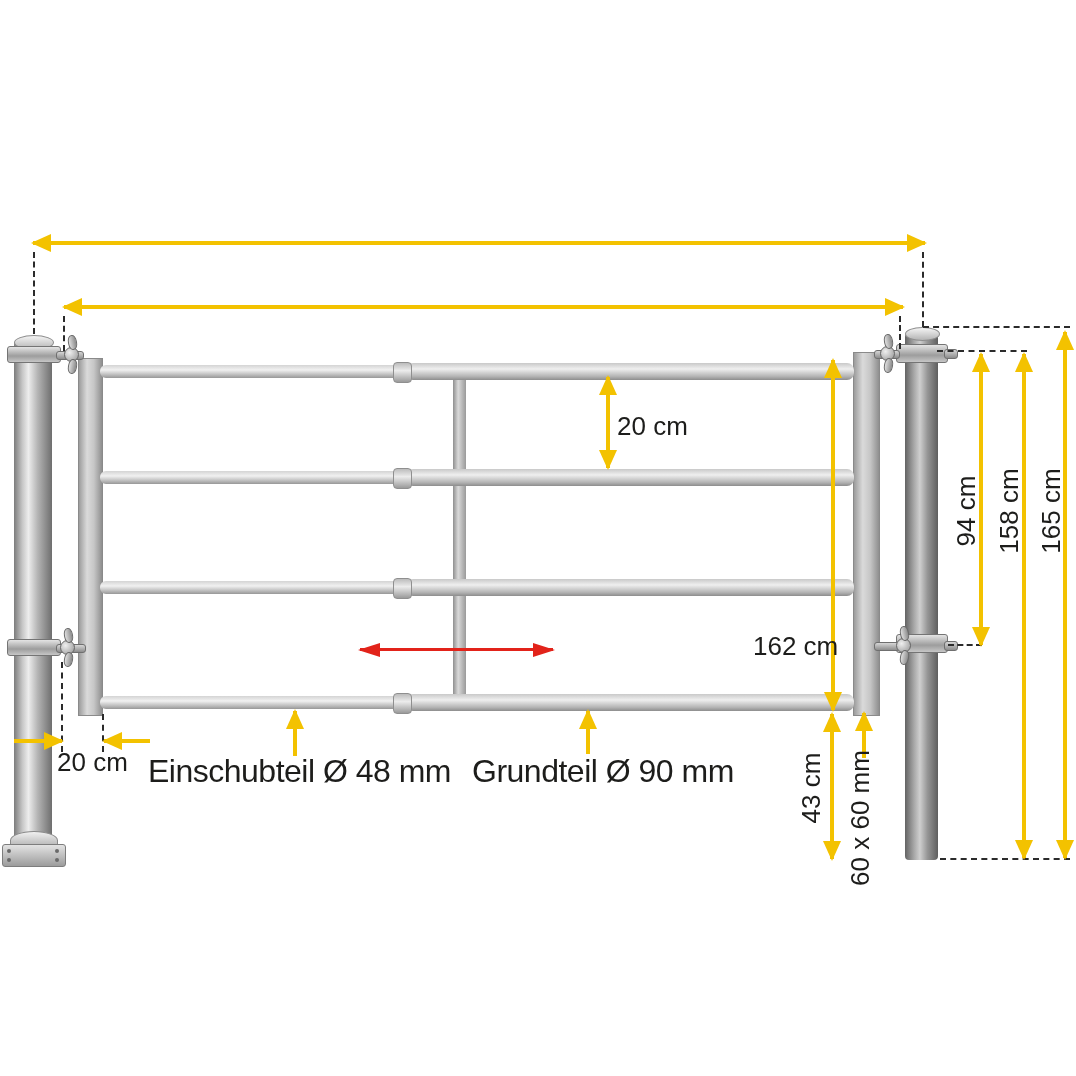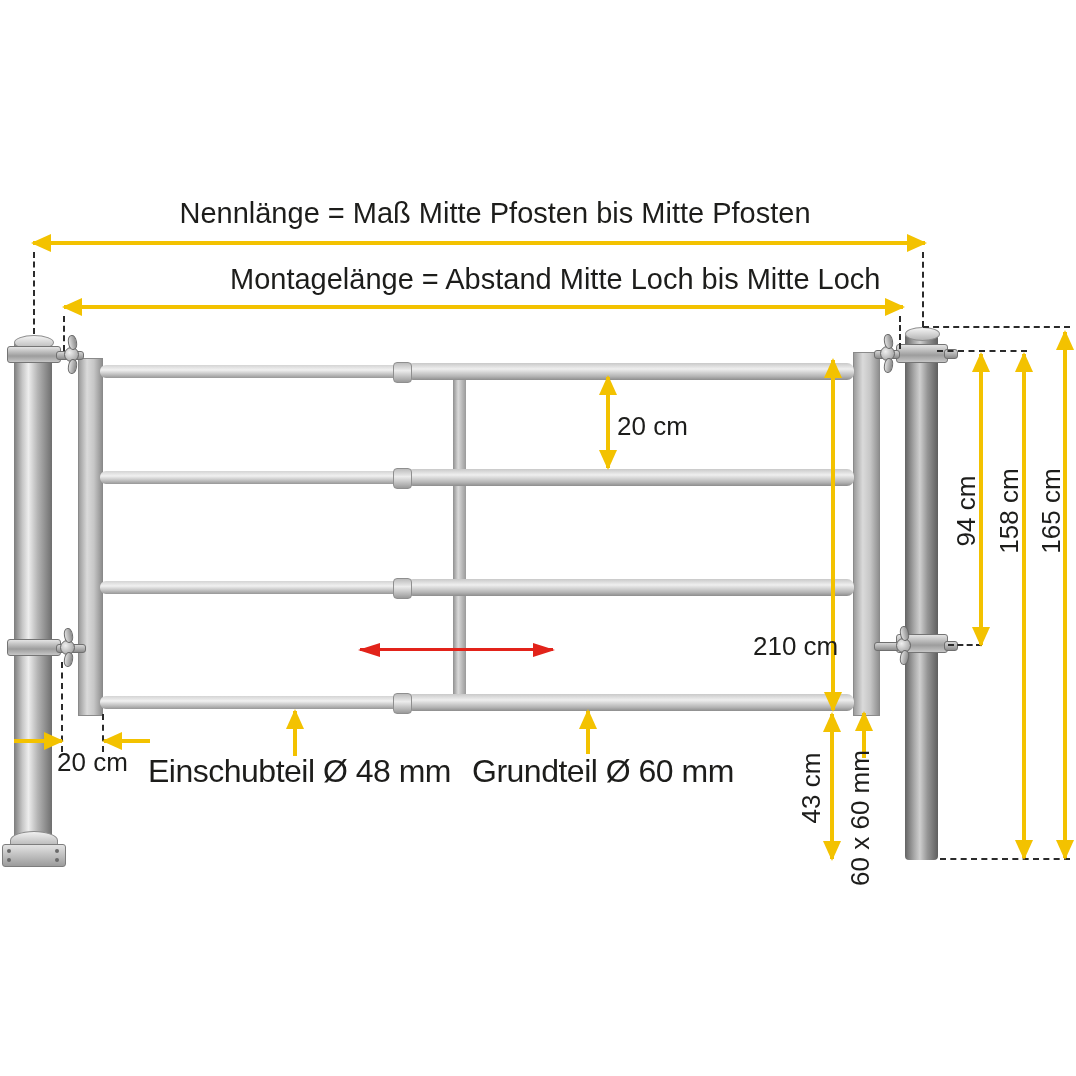--- a/index.html
+++ b/index.html
@@ -64,24 +64,22 @@
   .wingnut::before,.wingnut::after{content:"";position:absolute;left:3px;width:7px;height:13px;
     background:linear-gradient(90deg,#e0e0e0,#8a8a8a);border:1px solid #6a6a6a;border-radius:45%;}
   .wingnut::before{top:-13px;transform:rotate(-10deg);}
   .wingnut::after{bottom:-13px;transform:rotate(10deg);}
 </style>
 </head>
 <body>
 
 <div class="canvas">
 
-  <div class="title" style="left:147px;top:197px;width:696px;">Nennlänge = Maß Mitte Pfosten bis Mitte Pfosten</div>
   <div class="ah hl hr yellow" style="left:33px;top:241px;width:892px;"></div>
 
-  <div class="title" style="left:230px;top:263px;width:583px;">Montagelänge = Abstand Mitte Loch bis Mitte Loch</div>
   <div class="ah hl hr yellow" style="left:64px;top:305px;width:839px;"></div>
 
   <div class="dv" style="left:33px;top:252px;height:82px;"></div>
   <div class="dv" style="left:922px;top:252px;height:75px;"></div>
   <div class="dv" style="left:63px;top:316px;height:35px;"></div>
   <div class="dv" style="left:899px;top:316px;height:33px;"></div>
 
   <div class="pipe" style="left:14px;top:341px;width:38px;height:502px;"></div>
   <div class="cap" style="left:14px;top:335px;width:38px;height:13px;"></div>
   <div class="dome" style="left:10px;top:831px;width:46px;height:17px;"></div>
@@ -127,21 +125,21 @@
   <div class="collar" style="left:393px;top:578px;width:17px;height:19px;"></div>
 
   <div class="rail-thin" style="left:100px;top:696px;width:312px;height:13px;"></div>
   <div class="rail-thick" style="left:406px;top:694px;width:448px;height:17px;"></div>
   <div class="collar" style="left:393px;top:693px;width:17px;height:19px;"></div>
 
   <div class="av hu hd yellow" style="left:606px;top:377px;height:91px;"></div>
   <div class="lab" style="left:617px;top:411px;">20 cm</div>
 
   <div class="av hu hd yellow" style="left:831px;top:360px;height:350px;"></div>
-  <div class="lab" style="left:753px;top:631px;">210 cm</div>
+  <div class="lab" style="left:753px;top:631px;">162 cm</div>
 
   <div class="ah thin hl hr redc" style="left:360px;top:648px;width:193px;"></div>
 
   <div class="dh" style="left:923px;top:326px;width:147px;"></div>
   <div class="dh" style="left:937px;top:350px;width:90px;"></div>
   <div class="dh" style="left:948px;top:644px;width:34px;"></div>
   <div class="dh" style="left:940px;top:858px;width:130px;"></div>
 
   <div class="av hu hd yellow" style="left:979px;top:354px;height:291px;"></div>
   <div class="vlab" style="left:966px;top:511px;">94 cm</div>
@@ -161,15 +159,15 @@
   <div class="dv" style="left:61px;top:662px;height:90px;"></div>
   <div class="dv" style="left:102px;top:714px;height:38px;"></div>
   <div class="ah hr yellow" style="left:14px;top:739px;width:48px;"></div>
   <div class="ah hl yellow" style="left:104px;top:739px;width:46px;"></div>
   <div class="lab" style="left:57px;top:747px;">20 cm</div>
 
   <div class="av hu yellow" style="left:293px;top:711px;height:45px;"></div>
   <div class="lab big" style="left:148px;top:753px;">Einschubteil Ø 48 mm</div>
 
   <div class="av hu yellow" style="left:586px;top:711px;height:43px;"></div>
-  <div class="lab big" style="left:472px;top:753px;">Grundteil Ø 60 mm</div>
+  <div class="lab big" style="left:472px;top:753px;">Grundteil Ø 90 mm</div>
 
 </div>
 
 </body></html>

